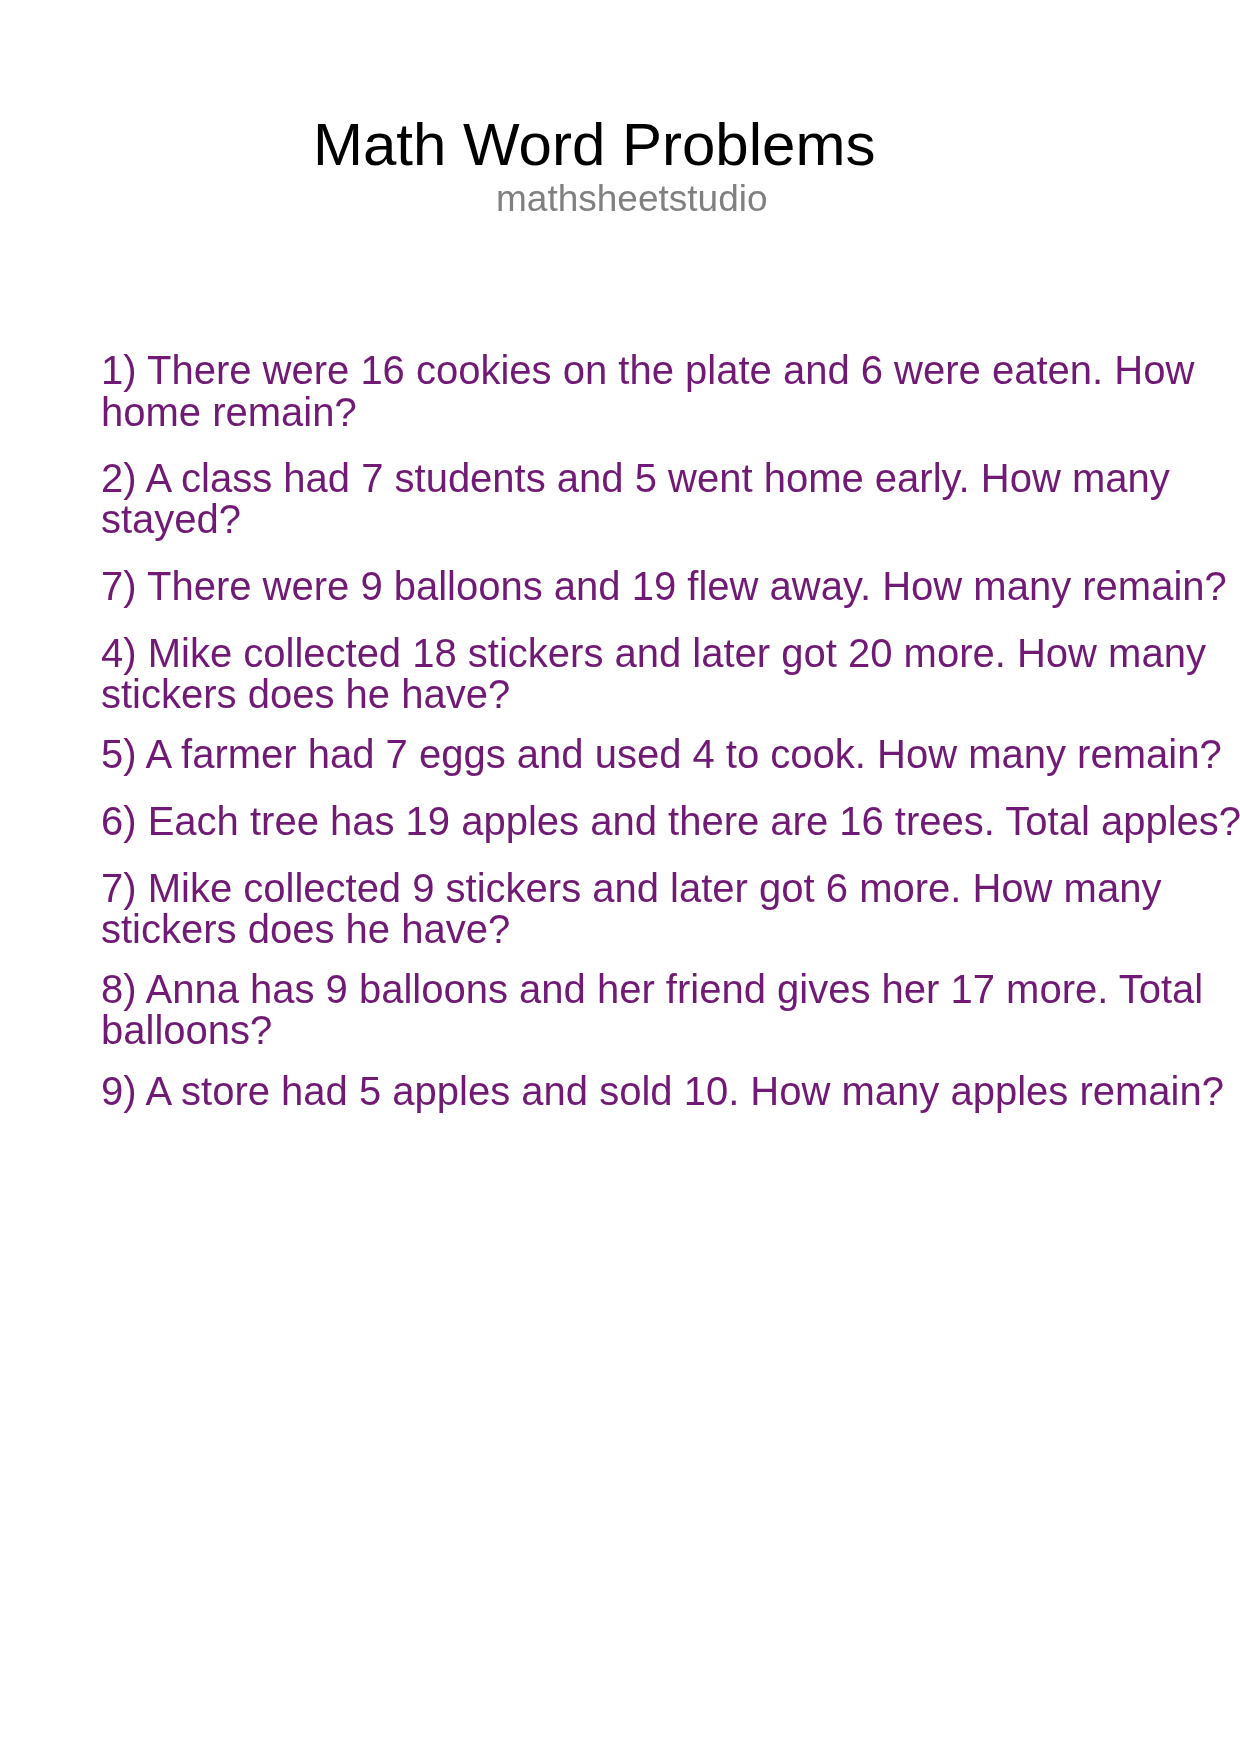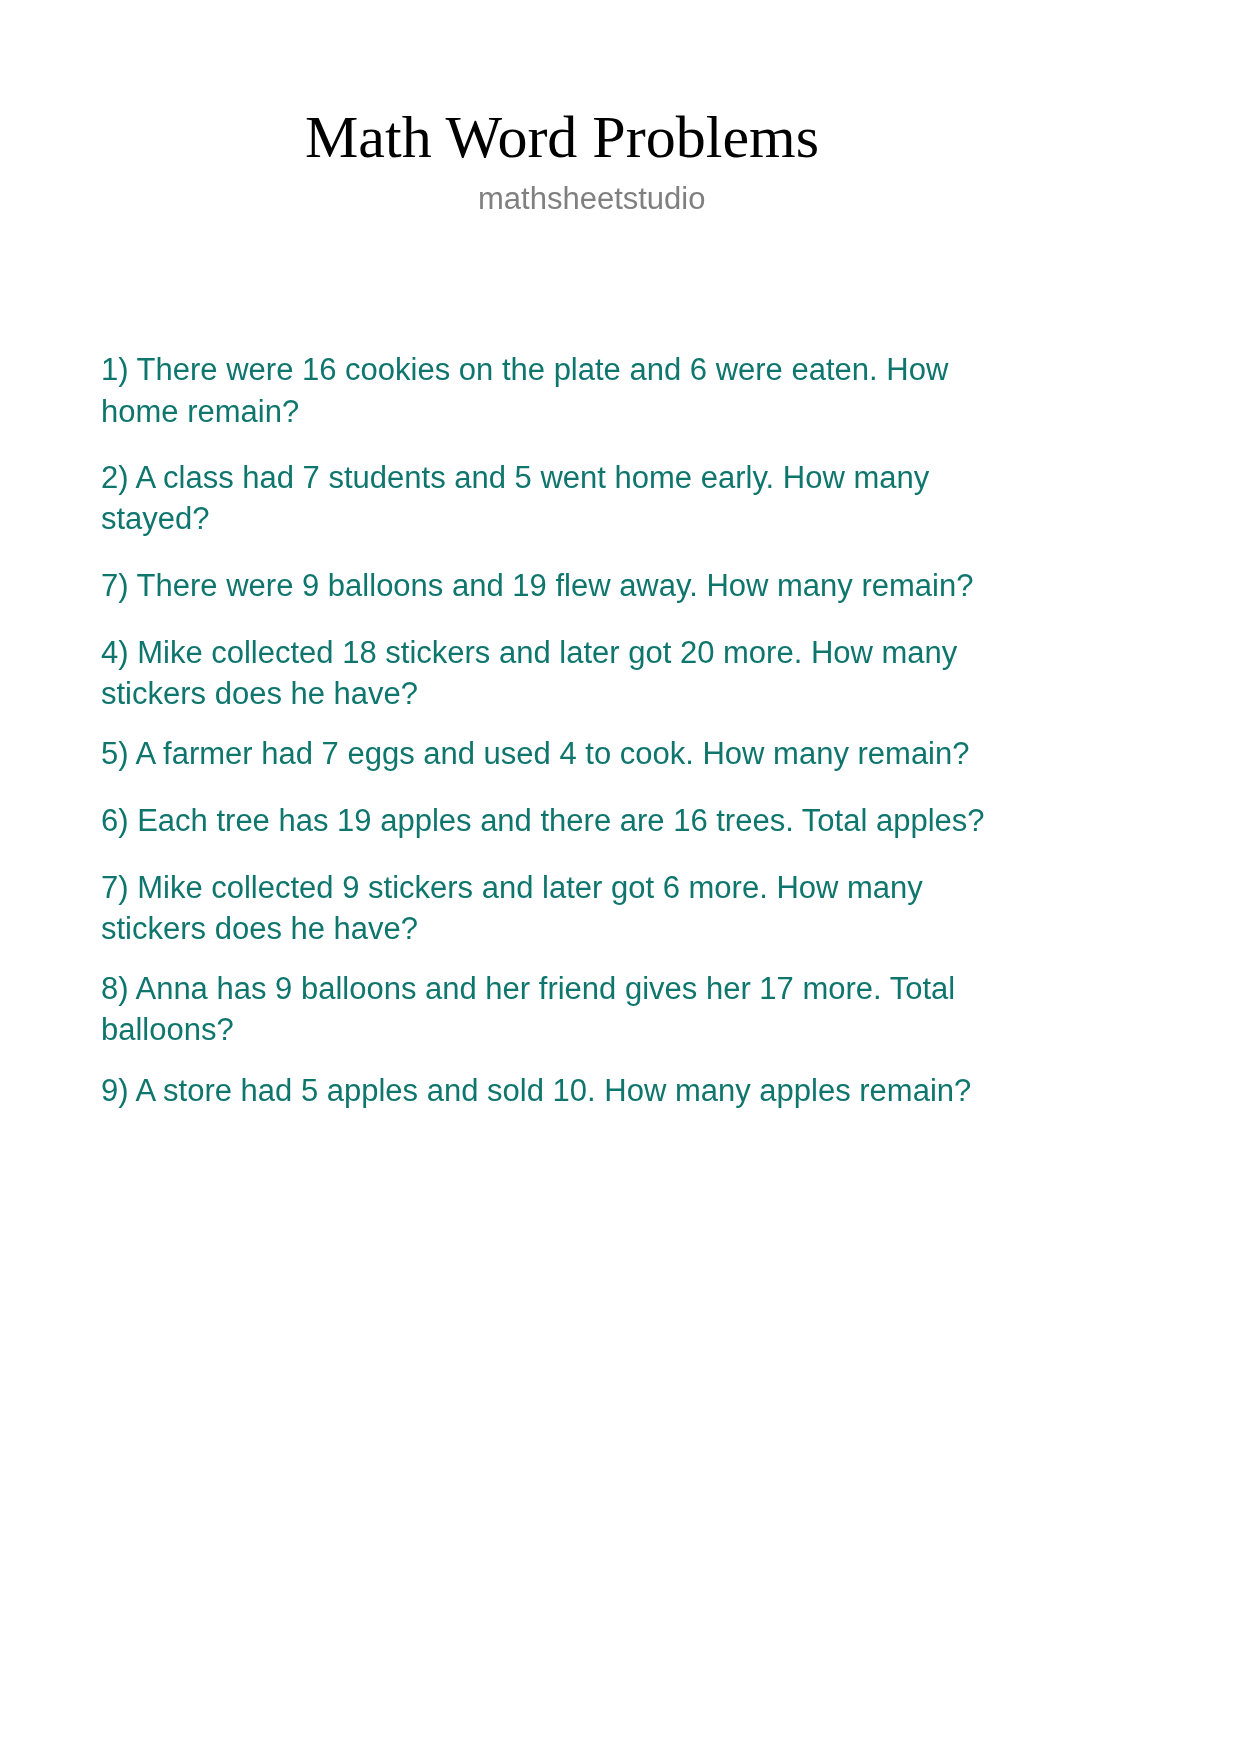--- a/index.html
+++ b/index.html
@@ -23,40 +23,39 @@
       background: #ffffff;
     }
     .title {
       position: absolute;
       left: 301px;
       top: 98px;
       font-size: 60px;
       line-height: 70px;
       white-space: nowrap;
       color: #000000;
-      margin: 4px;
+      margin: 12px;
       font-weight: normal;
-      font-family: Liberation Serif, serif;
     }
     .subtitle {
       position: absolute;
-      left: 478px;
+      left: 496px;
       top: 181px;
-      font-size: 31px;
+      font-size: 37px;
       line-height: 36px;
       white-space: nowrap;
       color: #808080;
     }
     .problem-line {
       position: absolute;
       left: 101px;
-      font-size: 31px;
+      font-size: 40px;
       line-height: 38px;
       white-space: nowrap;
-      color: #0f766e;
+      color: #701a75;
     }
   </style>
 </head>
 <body>
 
 <div class="page">
 
   <h1 class="title">Math Word Problems</h1>
   <div class="subtitle">mathsheetstudio</div>
 

